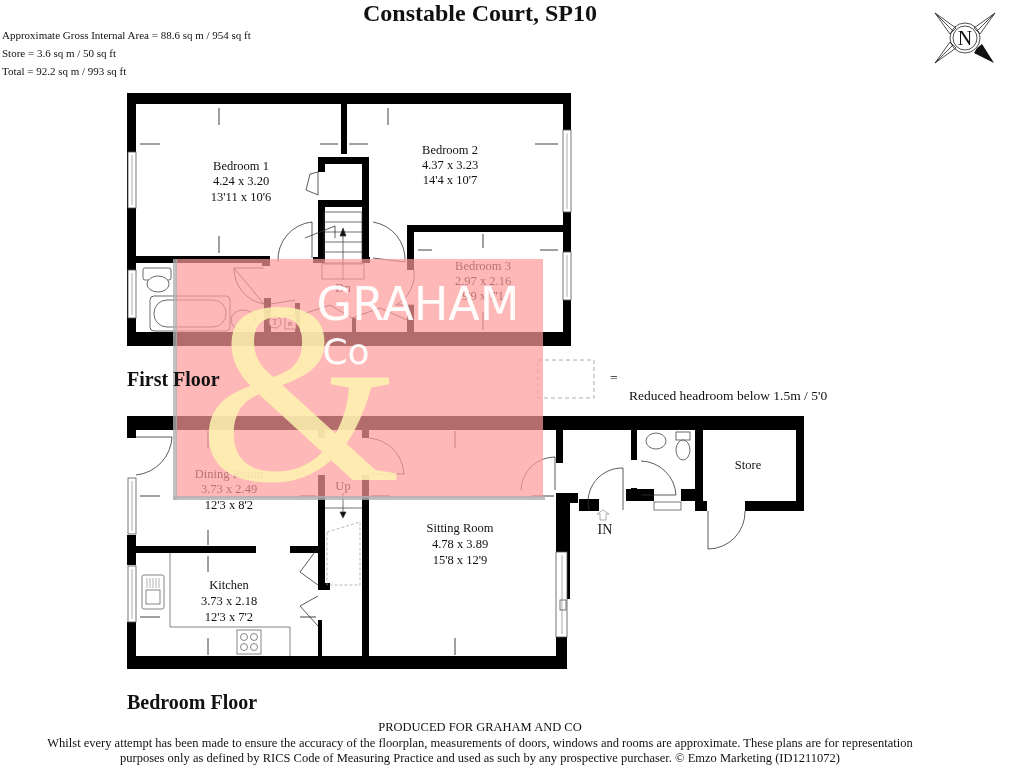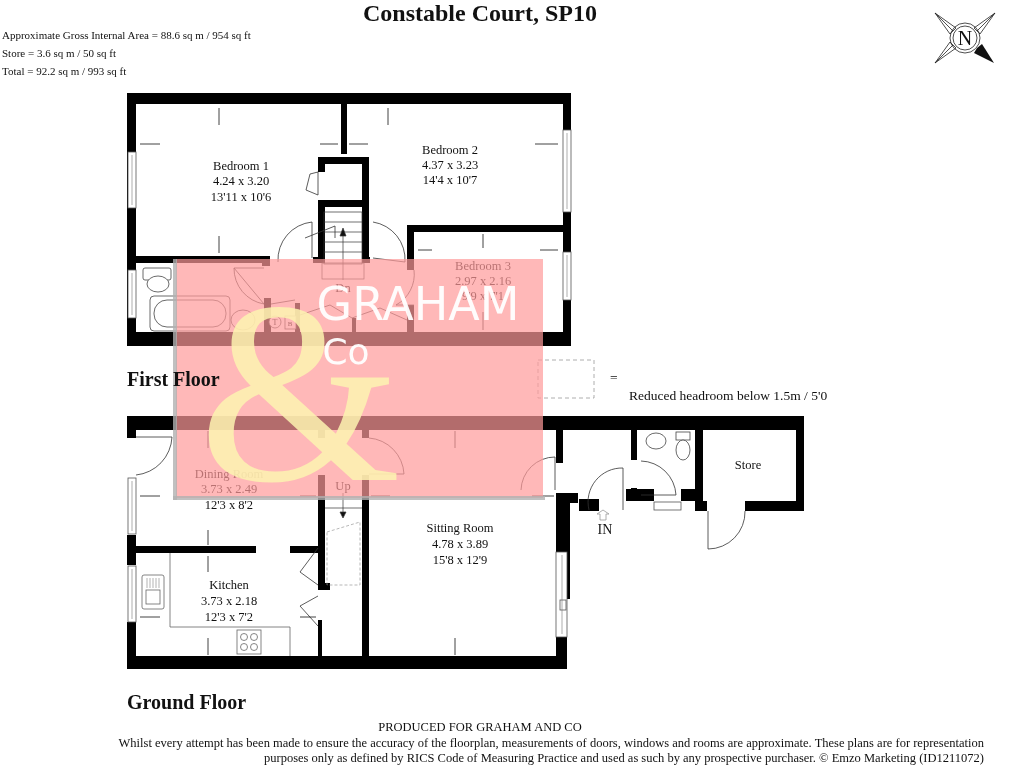--- a/index.html
+++ b/index.html
@@ -3,21 +3,21 @@
 <meta charset="utf-8">
 <style>
   html, body { margin: 0; padding: 0; background: #ffffff; }
   body { width: 1024px; height: 768px; position: relative; overflow: hidden; font-family: "Liberation Serif", "DejaVu Serif", serif; color: #111; }
   .abs { position: absolute; }
   .title { left: 0; width: 960px; top: -2px; text-align: center; font-size: 24px; font-weight: bold; line-height: 30px; }
   .subline { left: 2px; width: 960px; font-size: 11px; line-height: 17px; }
   .floor-label { font-size: 20px; font-weight: bold; }
   .legend-text { font-size: 13.5px; }
   .produced { left: 0; width: 960px; top: 720px; text-align: center; font-size: 12.5px; font-weight: normal; }
-  .disclaimer { left: 0; width: 960px; text-align: right; font-size: 12.5px; line-height: 15px; padding-left: 24px; }
+  .disclaimer { left: 0; width: 960px; text-align: center; font-size: 12.5px; line-height: 15px; }
   svg text { font-family: "Liberation Serif", "DejaVu Serif", serif; }
   .rm { font-size: 12.5px; fill: #111; text-anchor: middle; }
   .wm { font-family: "DejaVu Sans", "Liberation Sans", sans-serif; }
 </style>
 </head>
 <body>
 
 <div class="abs title">Constable Court, SP10</div>
 <div class="abs subline" style="top:27px">Approximate Gross Internal Area = 88.6 sq m / 954 sq ft</div>
 <div class="abs subline" style="top:45px">Store = 3.6 sq m / 50 sq ft</div>
@@ -284,19 +284,19 @@
     <rect x="176" y="259" width="367" height="239" fill="#ff9a9a" fill-opacity="0.7"></rect>
     <rect x="173" y="259" width="4" height="241" fill="#b0b0b0" fill-opacity="0.8"></rect>
     <rect x="173" y="496" width="372" height="4" fill="#b0b0b0" fill-opacity="0.8"></rect>
     <text x="300" y="480" font-size="260" fill="#fdf3b0" fill-opacity="0.85" text-anchor="middle" font-family="Liberation Serif, serif">&amp;</text>
     <text class="wm" x="418" y="320" font-size="46" fill="#ffffff" fill-opacity="0.95" text-anchor="middle">GRAHAM</text>
     <text class="wm" x="346" y="364" font-size="36" fill="#ffffff" fill-opacity="0.95" text-anchor="middle">Co</text>
   </g>
 </svg>
 
 <div class="abs floor-label" style="left:127px;top:368px">First Floor</div>
-<div class="abs floor-label" style="left:127px;top:691px">Ground Floor</div>
+<div class="abs floor-label" style="left:127px;top:691px">Bedroom Floor</div>
 <div class="abs legend-text" style="left:610px;top:370px">=</div>
 <div class="abs legend-text" style="left:629px;top:388px">Reduced headroom below 1.5m / 5'0</div>
 
 <div class="abs produced">PRODUCED FOR GRAHAM AND CO</div>
 <div class="abs disclaimer" style="left:0;width:960px;top:736px">Whilst every attempt has been made to ensure the accuracy of the floorplan, measurements of doors, windows and rooms are approximate. These plans are for representation</div>
 <div class="abs disclaimer" style="left:0;width:960px;top:751px">purposes only as defined by RICS Code of Measuring Practice and used as such by any prospective purchaser. © Emzo Marketing (ID1211072)</div>
 
 </body></html>

